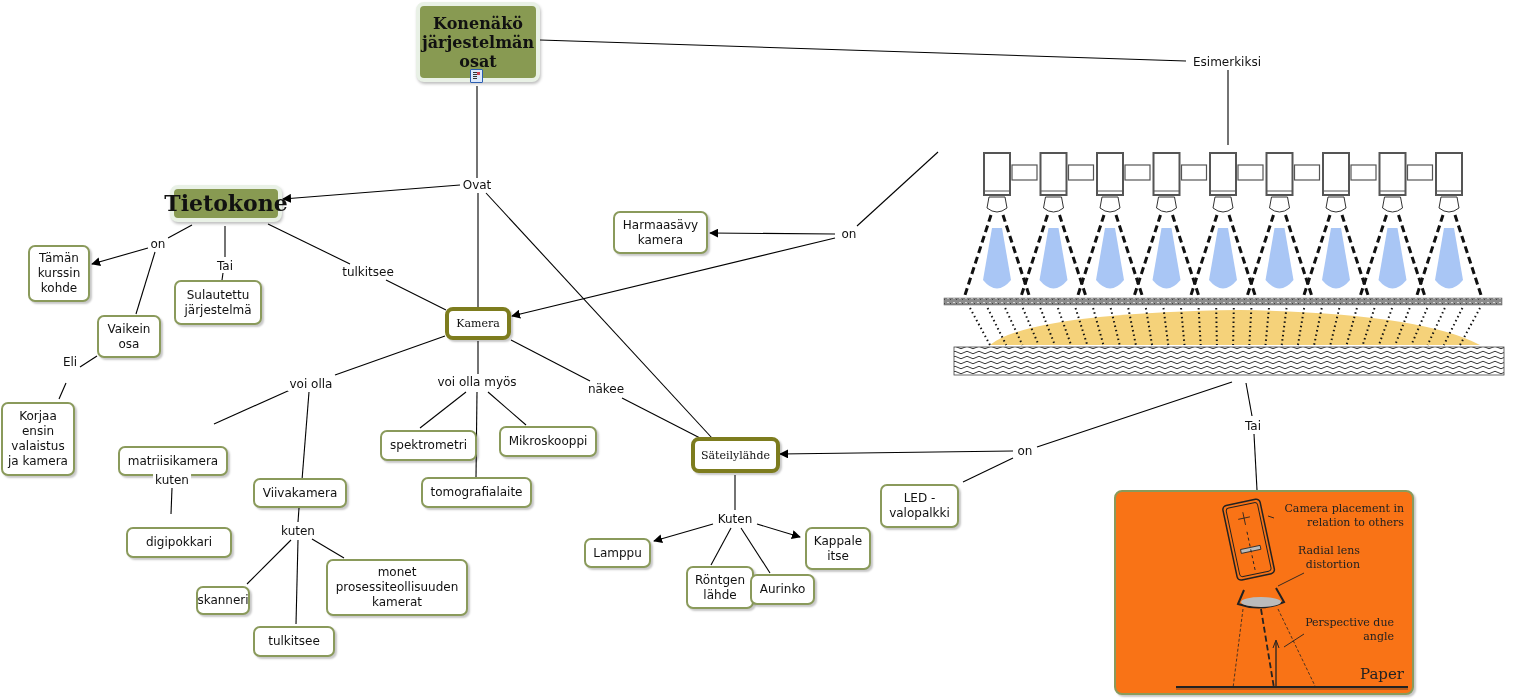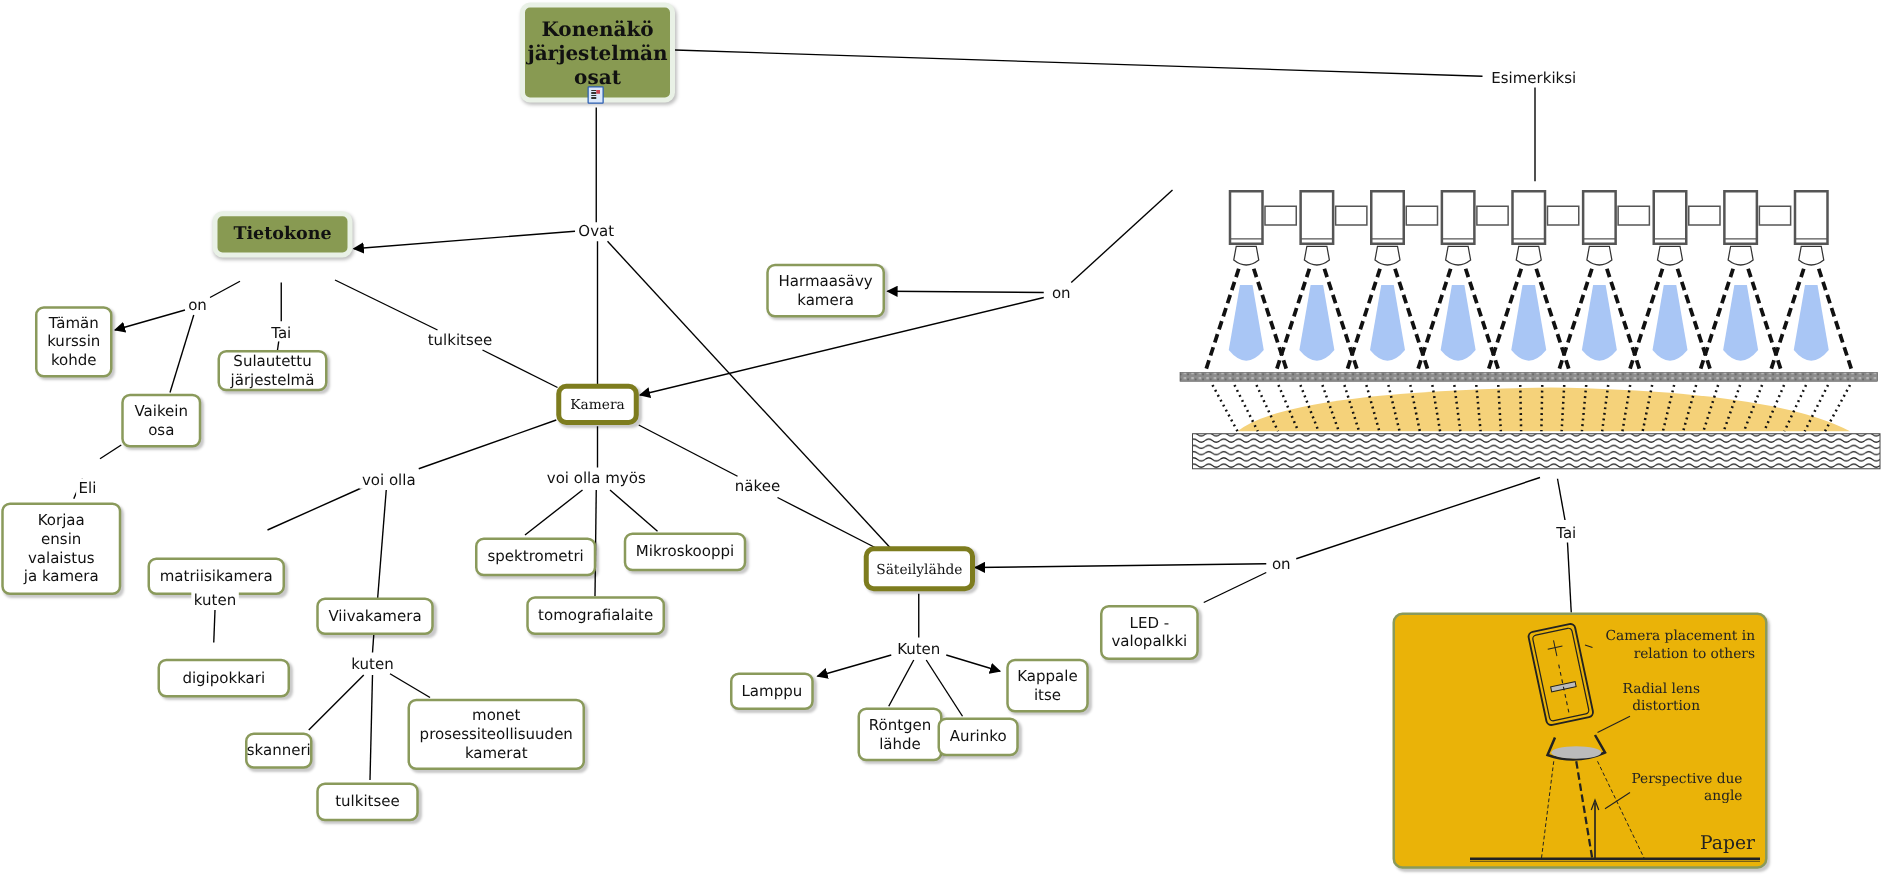--- a/index.html
+++ b/index.html
@@ -29,21 +29,21 @@
   }
   .doc-icon {
     position:absolute; width:13px; height:14px; box-sizing:border-box;
     border:1px solid #2a5db0; background:#dbe8fb; border-radius:1px;
   }
   .doc-icon:before { content:""; position:absolute; left:2px; top:2px; width:4px; height:8px;
     background: repeating-linear-gradient(#333 0 1px, transparent 1px 2px); }
   .doc-icon:after { content:""; position:absolute; right:2px; top:2px; width:3px; height:3px; background:#c45; }
   #illus1 { position:absolute; left:940px; top:145px; width:575px; height:235px; }
   #illus2 { position:absolute; left:1114px; top:490px; width:300px; height:205px;
-    box-sizing:border-box; border:2px solid #8a9a5b; border-radius:8px; background:#eab308;
+    box-sizing:border-box; border:2px solid #8a9a5b; border-radius:8px; background:#f97316;
     box-shadow:2px 2px 2px rgba(0,0,0,0.22); }
   .ill-text { position:absolute; font-family:"DejaVu Serif", serif; font-size:11px; color:#222; text-align:right; line-height:14px; white-space:pre-line; }
 </style>
 </head>
 <body>
 
 <svg id="links" xmlns="http://www.w3.org/2000/svg">
   <defs>
     <marker id="arrow" viewBox="0 0 10 10" refX="9" refY="5" markerWidth="9" markerHeight="9" orient="auto-start-reverse" markerUnits="userSpaceOnUse">
       <path d="M0,0 L10,5 L0,10 z" fill="#000"></path>
@@ -101,30 +101,30 @@
     <line x1="1246" y1="383" x2="1252" y2="416"></line>
     <line x1="1254" y1="434" x2="1257" y2="490"></line>
   </g>
 </svg>
 
 <div class="node main" style="left:416px;top:2px;width:124px;height:80px;font-size:16px;line-height:19px;">Konenäkö
 järjestelmän
 osat</div>
 <div class="doc-icon" style="left:470px;top:69px;"></div>
 
-<div class="node main" style="left:170px;top:169px;width:112px;height:37px;font-size:14px;">Tietokone</div>
+<div class="node main" style="left:170px;top:185px;width:112px;height:37px;font-size:22px;">Tietokone</div>
 
 <div class="node" style="left:28px;top:245px;width:62px;height:57px;">Tämän
 kurssin
 kohde</div>
-<div class="node" style="left:174px;top:280px;width:88px;height:33px;">Sulautettu
+<div class="node" style="left:174px;top:280px;width:88px;height:45px;">Sulautettu
 järjestelmä</div>
 <div class="node" style="left:97px;top:315px;width:64px;height:43px;">Vaikein
 osa</div>
-<div class="node" style="left:1px;top:402px;width:96px;height:74px;">Korjaa
+<div class="node" style="left:1px;top:402px;width:74px;height:74px;">Korjaa
 ensin
 valaistus
 ja kamera</div>
 
 <div class="node accent" style="left:445px;top:307px;width:66px;height:33px;">Kamera</div>
 <div class="node" style="left:613px;top:211px;width:95px;height:43px;">Harmaasävy
 kamera</div>
 
 <div class="node" style="left:118px;top:426px;width:110px;height:30px;margin-top:20px;">matriisikamera</div>
 <div class="node" style="left:126px;top:515px;width:106px;height:31px;margin-top:12px;">digipokkari</div>
@@ -146,21 +146,21 @@
 <div class="node" style="left:750px;top:574px;width:65px;height:31px;">Aurinko</div>
 <div class="node" style="left:805px;top:527px;width:66px;height:43px;">Kappale
 itse</div>
 <div class="node" style="left:880px;top:484px;width:79px;height:44px;">LED -
 valopalkki</div>
 
 <div class="link-label" style="left:477px;top:185px;">Ovat</div>
 <div class="link-label" style="left:1227px;top:62px;">Esimerkiksi</div>
 <div class="link-label" style="left:158px;top:244px;">on</div>
 <div class="link-label" style="left:225px;top:266px;">Tai</div>
-<div class="link-label" style="left:70px;top:390px;">Eli</div>
+<div class="link-label" style="left:70px;top:362px;">Eli</div>
 <div class="link-label" style="left:368px;top:272px;">tulkitsee</div>
 <div class="link-label" style="left:849px;top:234px;">on</div>
 <div class="link-label" style="left:311px;top:384px;">voi olla</div>
 <div class="link-label" style="left:477px;top:382px;">voi olla myös</div>
 <div class="link-label" style="left:172px;top:480px;">kuten</div>
 <div class="link-label" style="left:298px;top:531px;">kuten</div>
 <div class="link-label" style="left:606px;top:389px;">näkee</div>
 <div class="link-label" style="left:735px;top:519px;">Kuten</div>
 <div class="link-label" style="left:1025px;top:451px;">on</div>
 <div class="link-label" style="left:1253px;top:426px;">Tai</div>

